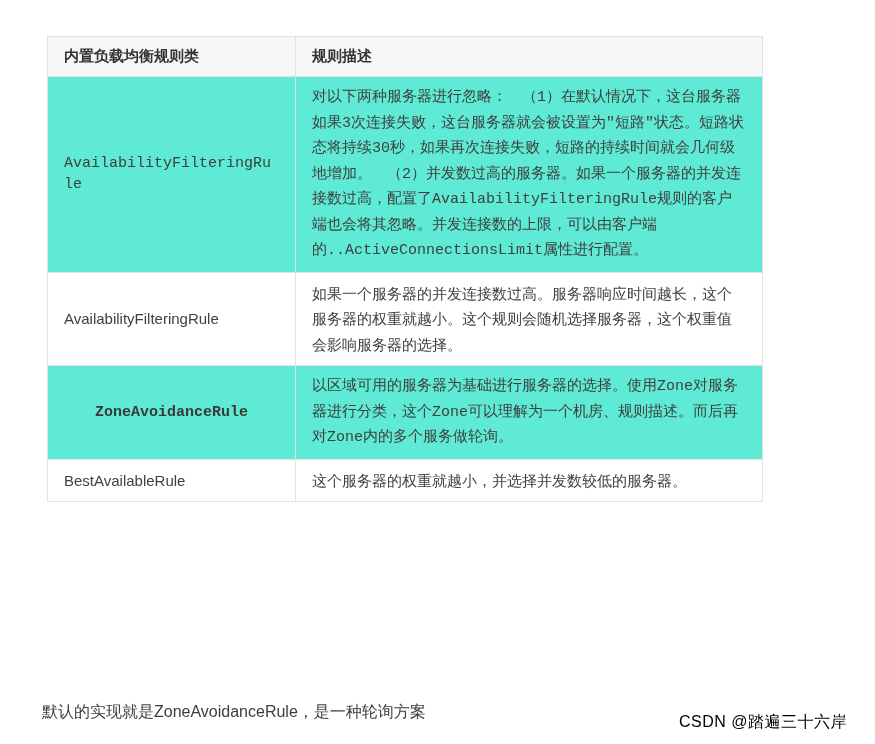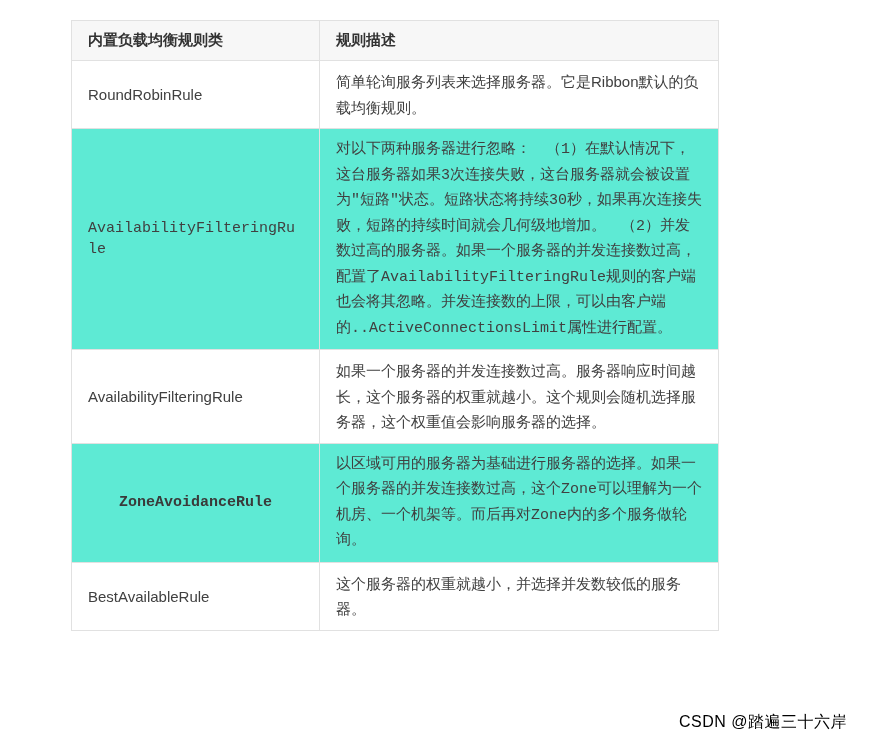--- a/index.html
+++ b/index.html
@@ -11,25 +11,24 @@
     position: relative;
     width: 875px;
     height: 744px;
     background: #ffffff;
     font-family: "Liberation Sans", "DejaVu Sans", sans-serif;
     overflow: hidden;
   }
   table.rules-table {
     position: absolute;
     left: 47px;
-    top: 20px;
-    width: 648px;
+    top: 36px;
+    width: 716px;
     border-collapse: collapse;
     table-layout: fixed;
-    margin-left: 24px;
   }
   .rules-table col.col-rule { width: 248px; }
   .rules-table th,
   .rules-table td {
     border: 1px solid #e1e1e1;
     font-size: 15px;
     color: #404040;
     vertical-align: middle;
     text-align: left;
     word-break: break-word;
@@ -84,39 +83,36 @@
       <col class="col-rule">
       <col class="col-desc">
     </colgroup>
     <thead>
       <tr>
         <th>内置负载均衡规则类</th>
         <th>规则描述</th>
       </tr>
     </thead>
     <tbody>
-      <tr>
-        <td class="rule-cell">RoundRobinRule</td>
-        <td>简单轮询服务列表来选择服务器。它是Ribbon默认的负载均衡规则。</td>
-      </tr>
       <tr class="alt">
         <td class="rule-cell">AvailabilityFilteringRule</td>
         <td>对以下两种服务器进行忽略：　（1）在默认情况下，这台服务器如果3次连接失败，这台服务器就会被设置为"短路"状态。短路状态将持续30秒，如果再次连接失败，短路的持续时间就会几何级地增加。　（2）并发数过高的服务器。如果一个服务器的并发连接数过高，配置了AvailabilityFilteringRule规则的客户端也会将其忽略。并发连接数的上限，可以由客户端的..ActiveConnectionsLimit属性进行配置。</td>
       </tr>
       <tr>
         <td class="rule-cell">AvailabilityFilteringRule</td>
         <td>如果一个服务器的并发连接数过高。服务器响应时间越长，这个服务器的权重就越小。这个规则会随机选择服务器，这个权重值会影响服务器的选择。</td>
       </tr>
       <tr class="alt">
         <td class="rule-cell bold">ZoneAvoidanceRule</td>
-        <td>以区域可用的服务器为基础进行服务器的选择。如果一个服务器的并发连接数过高，这个Zone可以理解为一个机房、一个机架等。而后再对Zone内的多个服务做轮询。</td>
+        <td>以区域可用的服务器为基础进行服务器的选择。使用Zone对服务器进行分类，这个Zone可以理解为一个机房、规则描述。而后再对Zone内的多个服务做轮询。</td>
       </tr>
       <tr>
         <td class="rule-cell">BestAvailableRule</td>
         <td>这个服务器的权重就越小，并选择并发数较低的服务器。</td>
       </tr>
     </tbody>
   </table>
 
+  <p class="footer-note">默认的实现就是ZoneAvoidanceRule，是一种轮询方案</p>
 
   <div class="watermark">CSDN @踏遍三十六岸</div>
 
 </div>
 
 </body></html>

